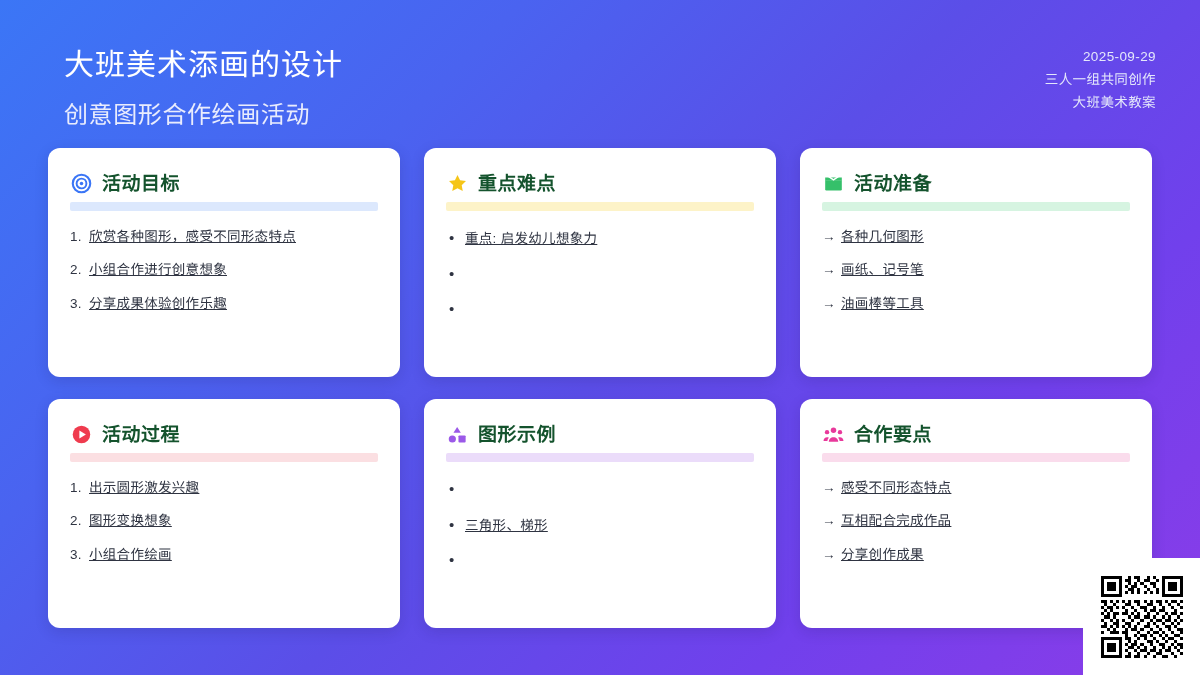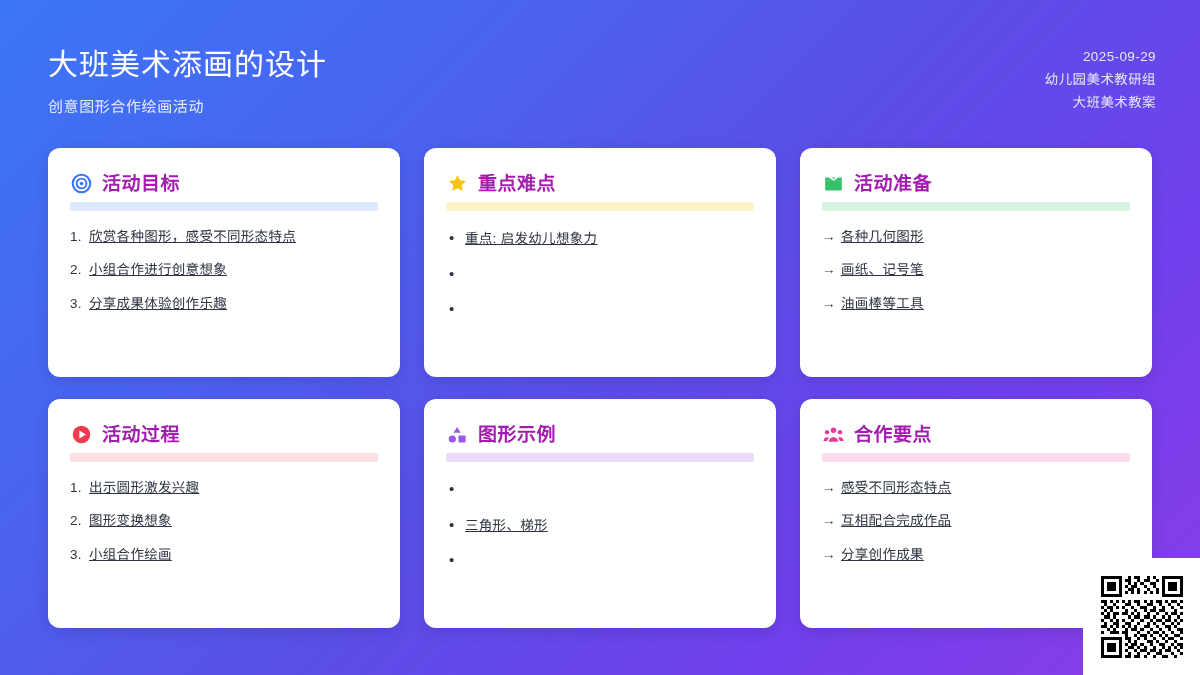--- a/index.html
+++ b/index.html
@@ -18,42 +18,42 @@
                 #4a63f0 28%,
                 #5b4ee8 52%,
                 #7140ec 76%,
                 #8b3ce8 100%);
     position: relative;
   }
 
   
   .header {
     position: absolute;
-    top: 0; left: 0; right: 0;
+    top: 0; left: 16px; right: 0;
     height: 148px;
     padding: 40px 44px 0 48px;
     display: flex;
     justify-content: space-between;
     align-items: flex-start;
   }
 
   .header-left { padding-top: 6px; }
 
   .deck-title {
     font-size: 30px;
     font-weight: 400;
     color: #ffffff;
     letter-spacing: 1px;
     line-height: 1.25;
     white-space: nowrap;
   }
 
   .deck-subtitle {
     margin-top: 11px;
-    font-size: 15px;
+    font-size: 24px;
     font-weight: 400;
     color: #e9ecfd;
     letter-spacing: 0.6px;
     white-space: nowrap;
   }
 
   .header-right {
     text-align: right;
     padding-top: 5px;
   }
@@ -101,21 +101,21 @@
     flex: 0 0 22px;
     display: flex;
     align-items: center;
     justify-content: center;
   }
   .card-icon svg { display: block; }
 
   .card-title {
     font-size: 19px;
     font-weight: 700;
-    color: #a21caf;
+    color: #14532d;
     letter-spacing: 0.5px;
     line-height: 1;
     white-space: nowrap;
   }
 
   .title-rule {
     margin-top: 6px;
     height: 9px;
     width: 100%;
     border-radius: 2px;
@@ -164,21 +164,21 @@
 </head>
 <body>
 
 <div class="header">
   <div class="header-left">
     <div class="deck-title">大班美术添画的设计</div>
     <div class="deck-subtitle">创意图形合作绘画活动</div>
   </div>
   <div class="header-right">
     <div class="meta-line">2025-09-29</div>
-    <div class="meta-line">幼儿园美术教研组</div>
+    <div class="meta-line">三人一组共同创作</div>
     <div class="meta-line">大班美术教案</div>
   </div>
 </div>
 
 <div class="grid" id="card-grid">
     <div class="card">
       <div class="card-head">
         <span class="card-icon">
           <svg width="21" height="21" viewBox="0 0 24 24">
             <circle cx="12" cy="12" r="10" fill="none" stroke="#3b76f6" stroke-width="2.4"></circle>

